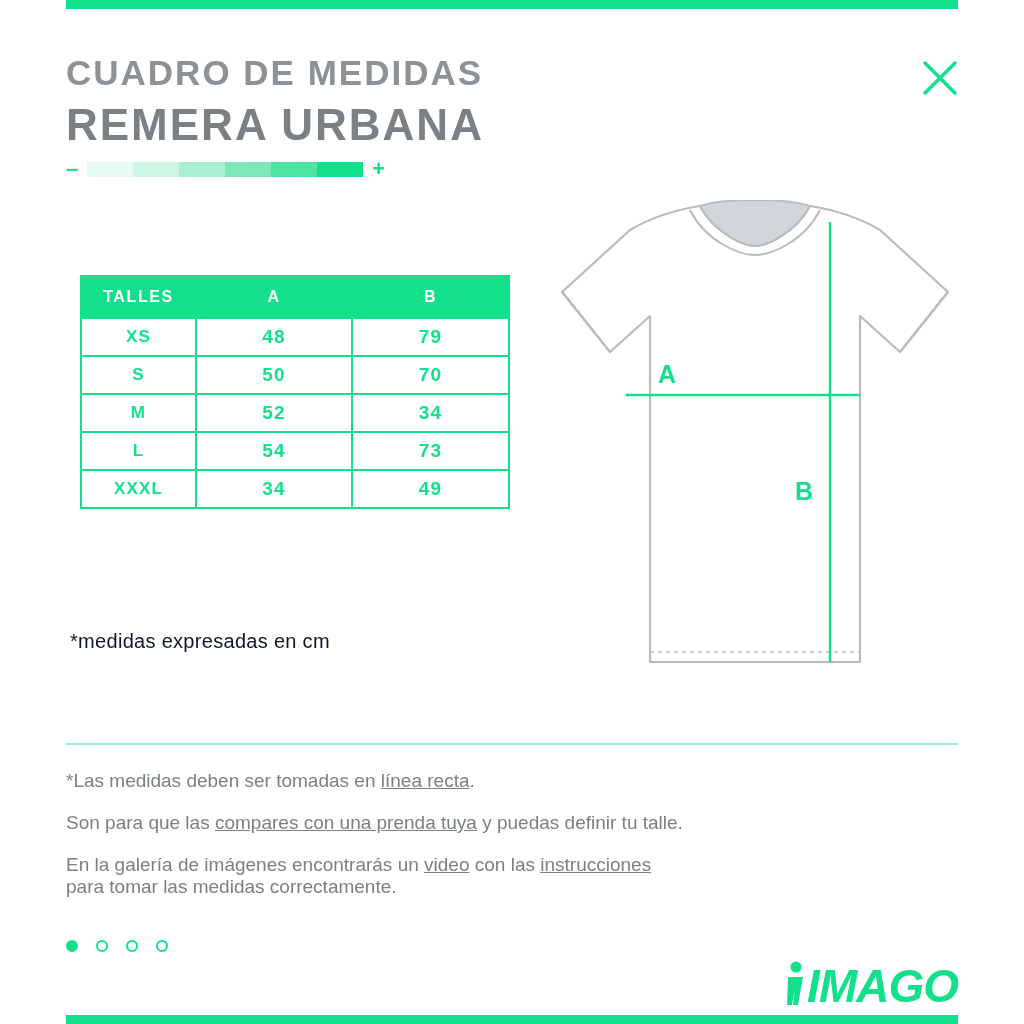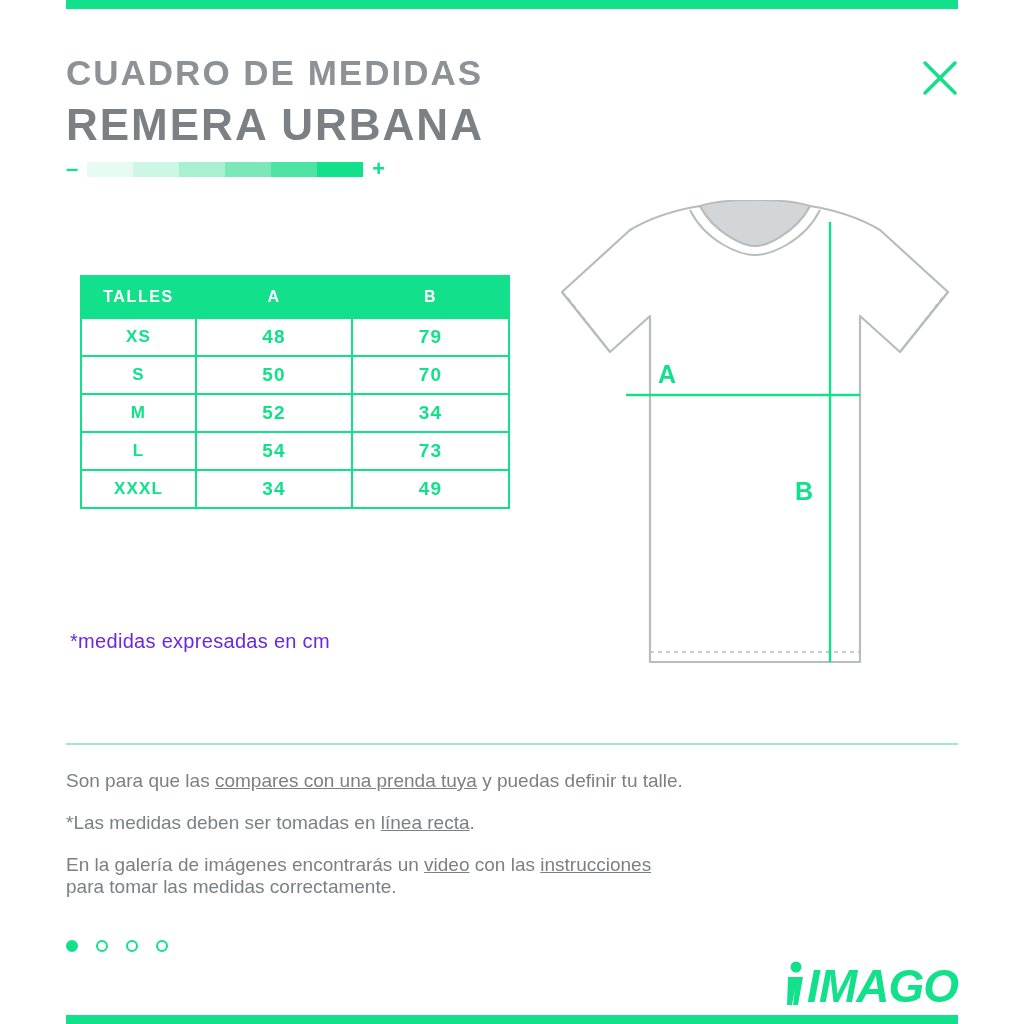--- a/index.html
+++ b/index.html
@@ -87,21 +87,21 @@
     background: #ffffff;
     margin-left: 24px;
   }
   table.size-table td.size-cell { font-size: 17px; }
   col.c1 { width: 115px; }
   col.c2 { width: 156px; }
   col.c3 { width: 157px; }
 
   .table-note {
     position: absolute; left: 70px; top: 630px;
-    color: #6d28d9; font-size: 20px; letter-spacing: 0.3px;
+    color: #0f172a; font-size: 20px; letter-spacing: 0.3px;
   }
 
   
   .shirt {
     position: absolute; left: 530px; top: 200px;
     width: 450px; height: 480px;
   }
   .letter-a {
     position: absolute; left: 658px; top: 360px;
     color: #12e08a; font-size: 25px; font-weight: bold;
@@ -264,22 +264,22 @@
       <line x1="96" y1="195" x2="330" y2="195" stroke="#12e08a" stroke-width="2.4"></line>
       <line x1="300" y1="22" x2="300" y2="462" stroke="#12e08a" stroke-width="2.4"></line>
     </svg>
   </div>
   <div class="letter-a">A</div>
   <div class="letter-b">B</div>
 
   <div class="divider"></div>
 
   <div class="notes">
+    <p><span>*Las medidas deben ser tomadas en </span><span class="u">línea recta</span><span>.</span></p>
     <p><span>Son para que las </span><span class="u">compares con una prenda tuya</span><span> y puedas definir tu talle.</span></p>
-    <p><span>*Las medidas deben ser tomadas en </span><span class="u">línea recta</span><span>.</span></p>
     <p class="last"><span>En la galería de imágenes encontrarás un </span><span class="u">video</span><span> con las </span><span class="u">instrucciones</span><br><span>para tomar las medidas correctamente.</span></p>
   </div>
 
   <div class="dots">
     <span class="dot active"></span>
     <span class="dot"></span>
     <span class="dot"></span>
     <span class="dot"></span>
   </div>
 

